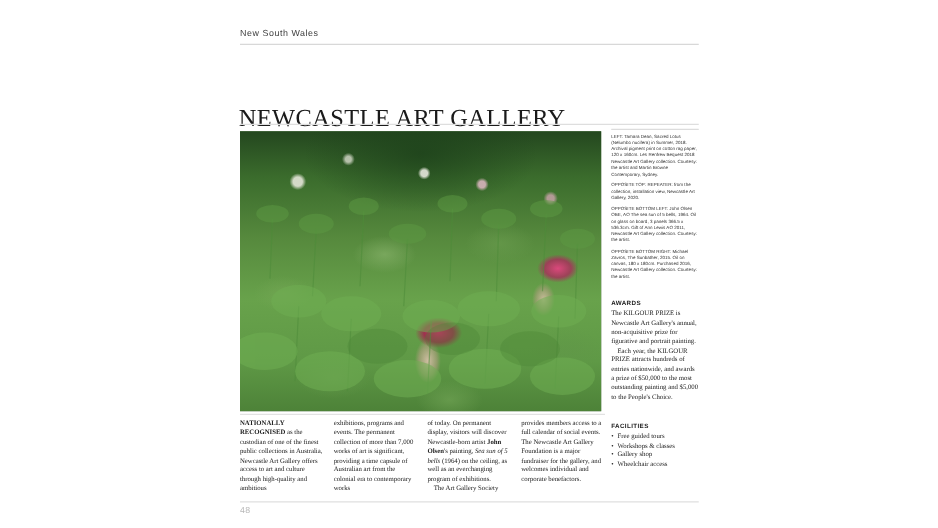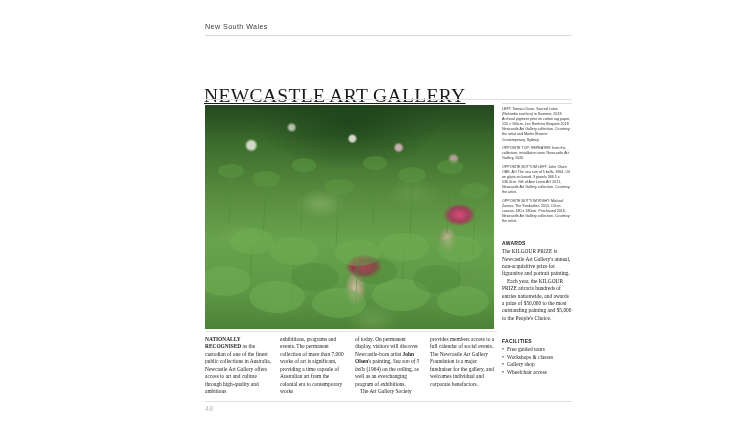--- a/index.html
+++ b/index.html
@@ -12,21 +12,21 @@
     height: 422px;
     overflow: hidden;
     font-family: "Liberation Serif", serif;
     color: #231f20;
     position: relative;
   }
 
   
   .page {
     position: absolute;
-    left: 16px; top: 0;
+    left: 3px; top: 0;
     width: 600px;
     height: 422px;
     background: #ffffff;
   }
 
   
   .running-head {
     position: absolute;
     left: 189px;
     top: 22px;
@@ -52,21 +52,20 @@
     position: absolute;
     left: 188px;
     top: 72px;
     font-family: "Liberation Serif", serif;
     font-size: 19.5px;
     letter-spacing: 0.35px;
     color: #1a1a1a;
     font-weight: normal;
     white-space: nowrap;
     line-height: 22px;
-    text-decoration: underline;
   }
   .title-rule {
     position: absolute;
     left: 189px;
     top: 99px;
     width: 367px;
     height: 1px;
     background: #dedede;
   }
 

